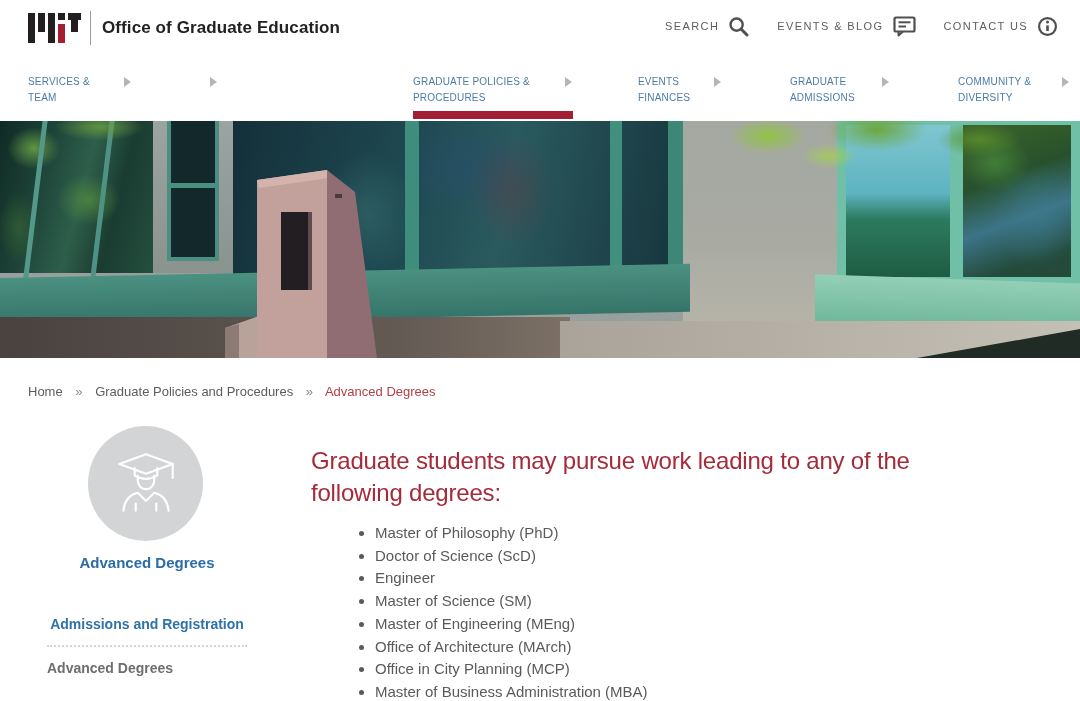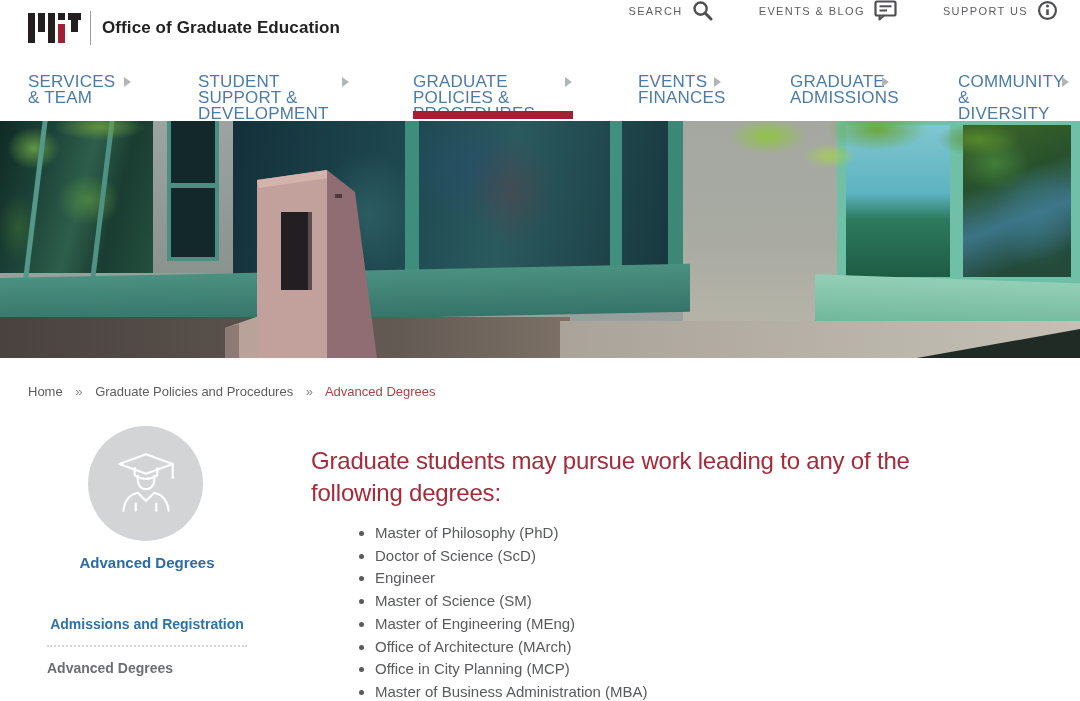--- a/index.html
+++ b/index.html
@@ -15,29 +15,29 @@
   .mit-logo .b1 { left:0;  height:30px; }
   .mit-logo .b2 { left:10px; height:19px; }
   .mit-logo .b3 { left:20px; height:30px; }
   .mit-logo .i-dot  { position:absolute; left:30px; top:0; width:7px; height:7px; background:#231f20; }
   .mit-logo .i-stem { position:absolute; left:30px; top:11px; width:7px; height:19px; background:var(--mit-red,#a31f34); }
   .mit-logo .t-cap  { position:absolute; left:40px; top:0; width:13px; height:7px; background:#231f20; }
   .mit-logo .t-stem { position:absolute; left:43px; top:7px; width:7px; height:12px; background:#231f20; }
   .brand-divider { width:1px; height:34px; background:#9b9b9b; margin:0 11px 0 9px; }
   .brand-name { font-size:17px; font-weight:bold; color:#222222; letter-spacing:0.1px; }
 
-  .utilities { position:absolute; right:22px; top:0; height:52px; display:flex; align-items:flex-start; gap:46px; }
+  .utilities { position:absolute; right:22px; top:0; height:52px; display:flex; align-items:center; gap:28px; }
   .util { display:flex; align-items:center; gap:9px; text-decoration:none; cursor:pointer; }
   .util-label { font-size:11px; letter-spacing:1.4px; color:#5c5d5f; }
   .util svg { display:block; }
 
   
   .mainnav { position:relative; height:69px; background:#ffffff; }
   .nav-item { position:absolute; top:22px; display:flex; align-items:flex-start; text-decoration:none; cursor:pointer; }
-  .nav-label { font-size:17px; line-height:16px; letter-spacing:0.2px; color:var(--nav-blue,#4b7ca8); }
+  .nav-label { font-size:10px; line-height:16px; letter-spacing:0.2px; color:var(--nav-blue,#4b7ca8); }
   .nav-arrow { width:0; height:0; border-left:7px solid #b3b6b8; border-top:5px solid transparent; border-bottom:5px solid transparent; margin-left:12px; margin-top:3px; }
   .nav-item.active::after { content:""; position:absolute; left:0; top:37px; width:160px; height:8px; background:var(--mit-red,#a31f34); }
 
   
   .hero { position:relative; height:237px; overflow:hidden; background:#98a09d; }
   .hero * { position:absolute; }
   .hx-win-left { left:0; top:0; width:153px; height:152px;
     background:
       radial-gradient(38px 30px at 22% 18%, rgba(120,178,74,.75), rgba(120,178,74,0) 70%),
       radial-gradient(46px 36px at 58% 52%, rgba(95,156,61,.6), rgba(95,156,61,0) 70%),
@@ -136,39 +136,38 @@
         <span>
           <svg width="23" height="21" viewBox="0 0 23 21" fill="none" stroke="#4e4f51">
             <rect x="1.5" y="1.5" width="20" height="14" rx="1.5" stroke-width="2.2"></rect>
             <line x1="5.5" y1="6.3" x2="17.5" y2="6.3" stroke-width="2"></line>
             <line x1="5.5" y1="10.5" x2="13" y2="10.5" stroke-width="2"></line>
             <path d="M5.5 15.5 L5.5 19.5 L10 15.5" stroke-width="2" stroke-linejoin="round"></path>
           </svg>
         </span>
       </a>
       <a class="util">
-        <span class="util-label">SUPPORT US</span>
+        <span class="util-label">CONTACT US</span>
         <span>
           <svg width="21" height="21" viewBox="0 0 21 21" fill="none" stroke="#4e4f51">
             <circle cx="10.5" cy="10.5" r="8.4" stroke-width="2.2"></circle>
             <line x1="10.5" y1="9.4" x2="10.5" y2="15" stroke-width="2.6"></line>
             <circle cx="10.5" cy="6" r="1.5" fill="#4e4f51" stroke="none"></circle>
           </svg>
         </span>
       </a>
     </div>
   </header>
 
   <nav class="mainnav">
     <a class="nav-item" style="left:28px">
       <span class="nav-label" style="width:84px">SERVICES &amp; TEAM</span>
       <span class="nav-arrow"></span>
     </a>
     <a class="nav-item" style="left:198px">
-      <span class="nav-label" style="width:132px">STUDENT SUPPORT &amp; DEVELOPMENT</span>
       <span class="nav-arrow"></span>
     </a>
     <a class="nav-item active" style="left:413px">
       <span class="nav-label" style="width:140px">GRADUATE POLICIES &amp; PROCEDURES</span>
       <span class="nav-arrow"></span>
     </a>
     <a class="nav-item" style="left:638px">
       <span class="nav-label" style="width:64px">EVENTS FINANCES</span>
       <span class="nav-arrow"></span>
     </a>

